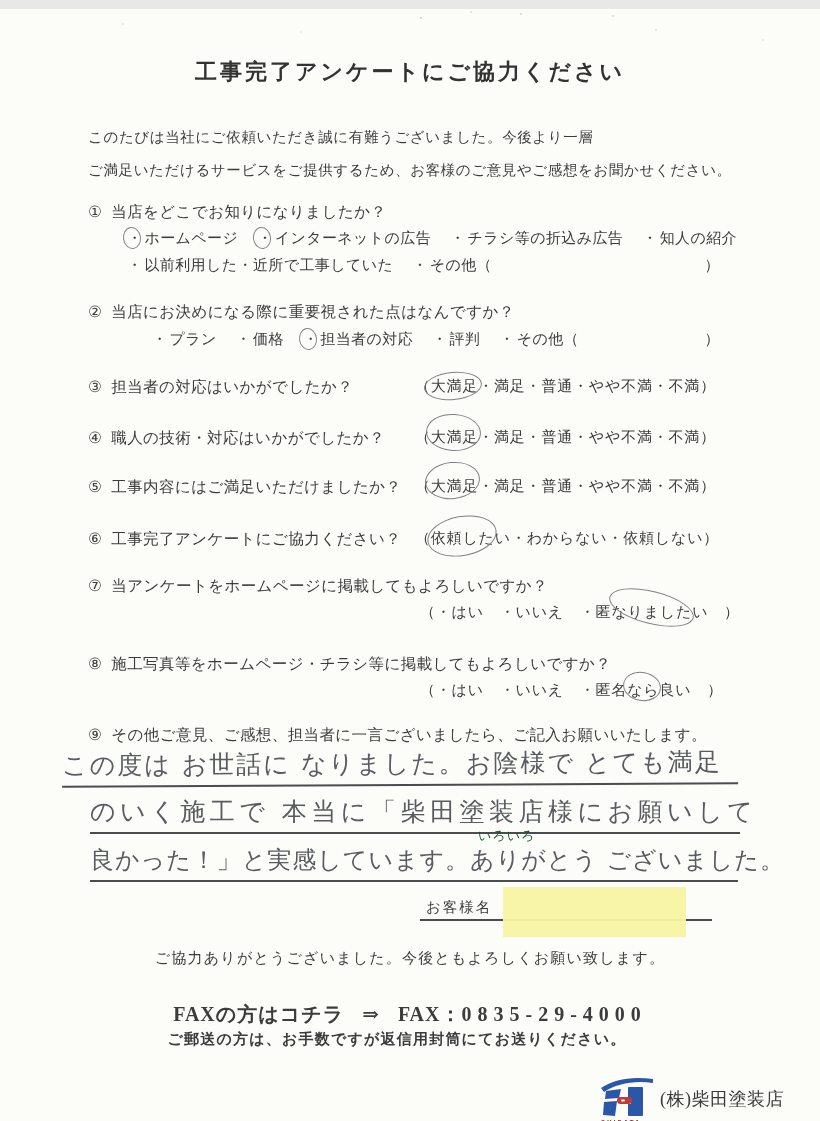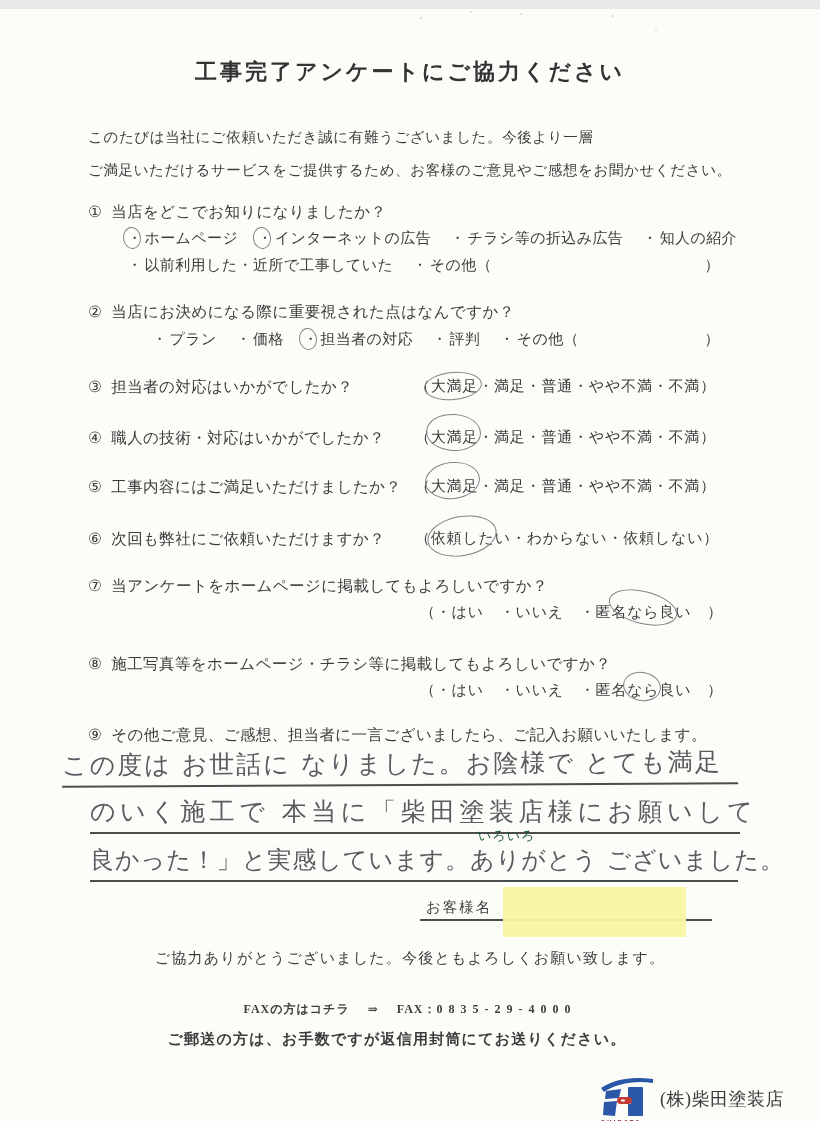--- a/index.html
+++ b/index.html
@@ -54,21 +54,21 @@
 
   .sig-line { position:absolute; left:420px; top:881px; width:292px; height:29px;
     border-bottom:2px solid #4b4c4d; }
   .sig-label { position:absolute; left:426px; top:889px; font-size:14.5px; letter-spacing:2px; }
   .highlight { position:absolute; left:503px; top:878px; width:183px; height:50px;
     background:#f8f4a4; opacity:0.95; }
 
   .thanks { position:absolute; left:0; top:940px; width:820px; text-align:center;
     font-size:15px; letter-spacing:1.2px; }
   .faxrow { position:absolute; left:0; top:992px; width:820px; text-align:center;
-    font-weight:bold; font-size:12px; letter-spacing:1px; }
+    font-weight:bold; font-size:20px; letter-spacing:1px; }
   .faxrow .arrow { margin:0 18px; font-weight:bold; }
   .faxnum { letter-spacing:6px; }
   .mailnote { position:absolute; left:0; top:1021px; width:794px; text-align:center;
     font-weight:bold; font-size:15px; letter-spacing:1.2px; }
 
   .logo { position:absolute; left:598px; top:1064px; width:58px; height:52px; }
   .company { position:absolute; left:660px; top:1078px; font-size:18px; letter-spacing:0.5px; color:#3a3a3a; white-space:nowrap; }
 </style>
 </head>
 <body>
@@ -127,31 +127,31 @@
   </div>
 
   <div class="q" style="top:468px">
     <span class="qnum">⑤</span><span>工事内容にはご満足いただけましたか？</span>
   </div>
   <div class="ansline" style="top:468px;left:415px">
     <span>（</span><span class="enc enc-r5"><span>大満足</span></span><span>・満足・普通・やや不満・不満</span><span>）</span>
   </div>
 
   <div class="q" style="top:520px">
-    <span class="qnum">⑥</span><span>次回も弊社にご依頼いただけますか？</span>
+    <span class="qnum">⑥</span><span>工事完了アンケートにご協力ください？</span>
   </div>
   <div class="ansline" style="top:520px;left:415px">
     <span>（</span><span class="enc enc-r6"><span>依頼したい</span></span><span>・わからない・依頼しない</span><span>）</span>
   </div>
 
   <div class="q" style="top:567px">
     <span class="qnum">⑦</span><span>当アンケートをホームページに掲載してもよろしいですか？</span>
   </div>
   <div class="ansline" style="top:594px;left:420px">
-    <span>（</span><span>・はい　・いいえ　・匿</span><span class="enc enc-r7"><span>名なら良</span></span><span>い　</span><span>）</span>
+    <span>（</span><span>・はい　・いいえ　・匿</span><span class="enc enc-r7"><span>なりました</span></span><span>い　</span><span>）</span>
   </div>
 
   <div class="q" style="top:645px">
     <span class="qnum">⑧</span><span>施工写真等をホームページ・チラシ等に掲載してもよろしいですか？</span>
   </div>
   <div class="ansline" style="top:672px;left:420px">
     <span>（</span><span>・はい　・いいえ　・匿名</span><span class="enc enc-r8"><span>なら</span></span><span>良い　</span><span>）</span>
   </div>
 
   <div class="q" style="top:716px">

